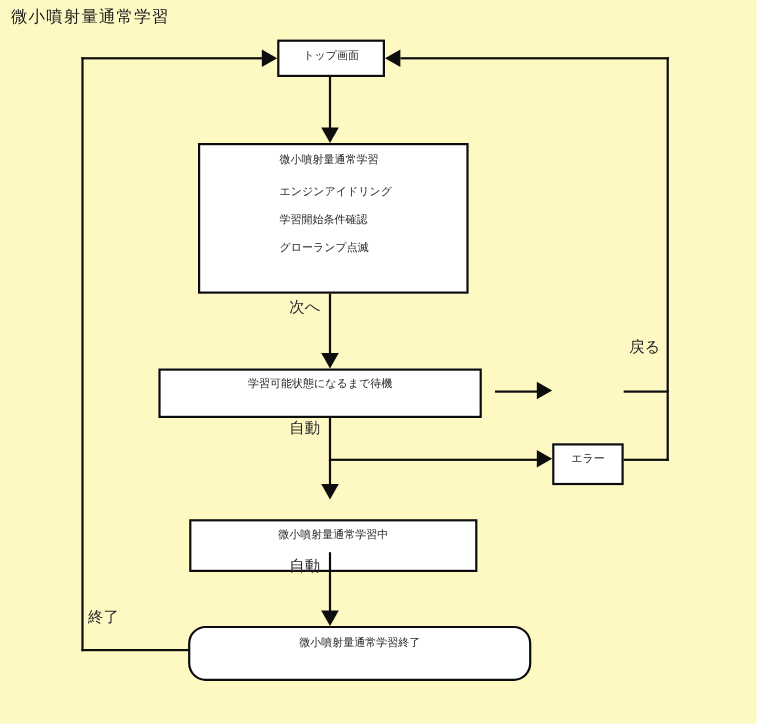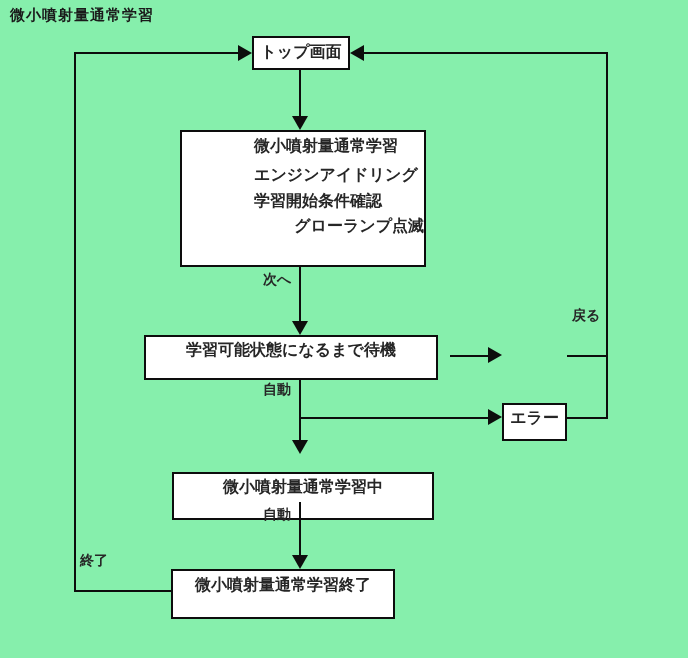--- a/index.html
+++ b/index.html
@@ -2,36 +2,35 @@
 <html><head>
 <meta charset="utf-8">
 <style>
   * { margin: 0; padding: 0; box-sizing: border-box; }
   html, body { background: #ffffff; }
   body { font-family: "Liberation Sans", "DejaVu Sans", sans-serif; color: #1a1a1a; }
   .canvas {
     position: relative;
     width: 688px;
     height: 658px;
-    background: #86efac;
+    background: #fef9c3;
     overflow: hidden;
-    font-weight: bold;
   }
   .page-title {
     position: absolute;
     left: 10px; top: 6px;
     font-size: 15px;
     color: #1a1a1a;
     letter-spacing: 1px;
   }
   .node {
     position: absolute;
     border: 2px solid #0d0d0d;
     background: #ffffff;
-    font-size: 16px;
+    font-size: 10px;
     color: #262626;
     text-align: center;
     line-height: 18px;
   }
   .node.multiline { text-align: left; }
   .node .ln { display: block; }
   .hline, .vline { position: absolute; background: #0d0d0d; }
   .arrow { position: absolute; width: 0; height: 0; }
   .arrow.down  { border-left: 8px solid transparent; border-right: 8px solid transparent; border-top: 14px solid #0d0d0d; }
   .arrow.right { border-top: 8px solid transparent; border-bottom: 8px solid transparent; border-left: 14px solid #0d0d0d; }
@@ -51,37 +50,37 @@
   <div class="page-title">微小噴射量通常学習</div>
 
   <div class="node" style="left:252px; top:36px; width:98px; height:34px; padding-top:5px;">
     <span>トップ画面</span>
   </div>
 
   <div class="node multiline" style="left:180px; top:130px; width:246px; height:137px; padding:5px 0 0 72px;">
     <span class="ln">微小噴射量通常学習</span>
     <span class="ln" style="margin-top:11px;">エンジンアイドリング</span>
     <span class="ln" style="margin-top:8px;">学習開始条件確認</span>
-    <span class="ln" style="margin-top:7px;text-align:right;">グローランプ点滅</span>
+    <span class="ln" style="margin-top:7px;">グローランプ点滅</span>
   </div>
 
   <div class="node" style="left:144px; top:335px; width:294px; height:45px; padding-top:4px;">
     <span>学習可能状態になるまで待機</span>
   </div>
 
 
   <div class="node" style="left:502px; top:403px; width:65px; height:38px; padding-top:4px;">
     <span>エラー</span>
   </div>
 
   <div class="node" style="left:172px; top:472px; width:262px; height:48px; padding-top:4px;">
     <span>微小噴射量通常学習中</span>
   </div>
 
-  <div class="node" style="left:171px; top:569px; width:224px; height:50px; padding-top:5px;">
+  <div class="node" style="left:171px; top:569px; width:312px; height:50px; padding-top:5px;border-radius:16px;">
     <span>微小噴射量通常学習終了</span>
   </div>
 
   <div class="edge-label" style="left:263px; top:271px;">次へ</div>
   <div class="edge-label" style="left:263px; top:381px;">自動</div>
   <div class="edge-label" style="left:263px; top:506px;">自動</div>
   <div class="edge-label" style="left:572px; top:307px;">戻る</div>
   <div class="edge-label" style="left:80px; top:552px;">終了</div>
 
   <div class="vline" style="left:74px; top:52px; width:2px; height:540px;"></div>

